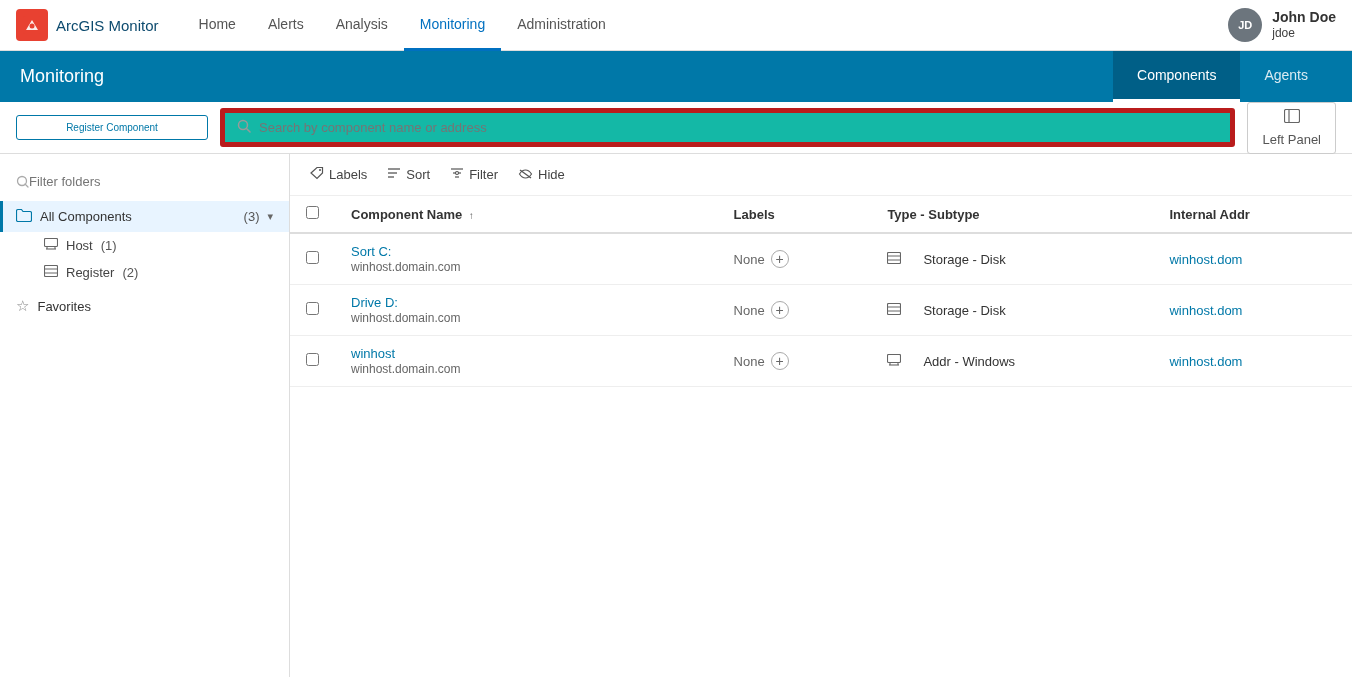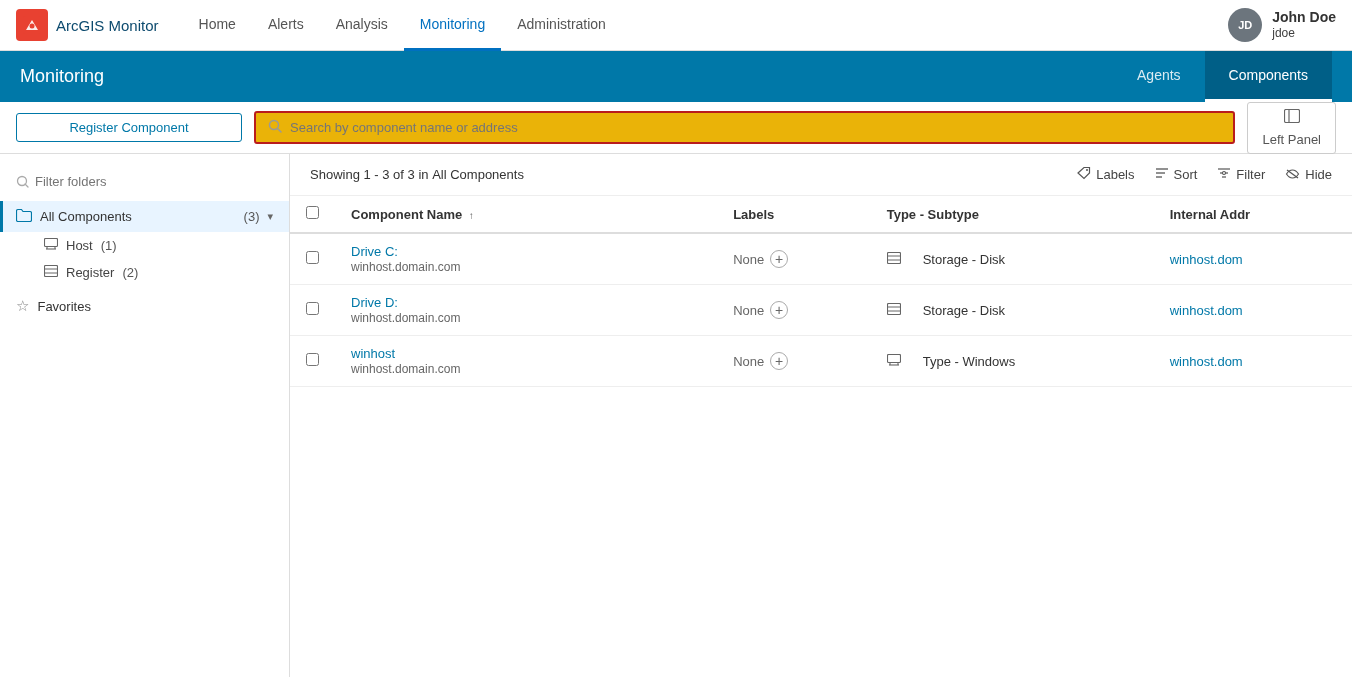--- a/index.html
+++ b/index.html
@@ -125,33 +125,33 @@
       padding: 0 16px;
       gap: 12px;
     }
     .register-btn {
       border: 1px solid #0078a8;
       background: white;
       color: #0078a8;
       padding: 6px 16px;
       border-radius: 3px;
       cursor: pointer;
-      font-size: 13px;
-      width: 226px;
+      font-size: 10px;
+      width: 192px;
       text-align: center;
     }
     .search-container {
       flex: 1;
       display: flex;
       align-items: center;
-      border: 2px solid #b91c1c;
+      border: 5px solid #b91c1c;
       border-radius: 3px;
       padding: 6px 12px;
       gap: 8px;
-      background: #eab308;
+      background: #14b8a6;
     }
     .search-icon-wrap { color: #999; font-size: 14px; }
     .search-input {
       border: none;
       outline: none;
       flex: 1;
       font-size: 13px;
       color: #333;
       background: transparent;
     }
@@ -182,21 +182,20 @@
       width: 290px;
       background: white;
       border-right: 1px solid #ddd;
       padding: 16px 0;
       overflow-y: auto;
       flex-shrink: 0;
     }
     .filter-folders {
       display: flex;
       align-items: center;
-      gap: 6px;
       padding: 4px 16px 12px;
       color: #888;
       font-size: 13px;
     }
     .filter-input {
       border: none;
       outline: none;
       font-size: 13px;
       color: #333;
       flex: 1;
@@ -381,22 +380,22 @@
     <div class="user-info">
       <div class="user-name">John Doe</div>
       <div class="user-login">jdoe</div>
     </div>
   </div>
 </nav>
 
 <div class="secondary-header">
   <span class="section-title">Monitoring</span>
   <div class="header-tabs">
+    <div class="header-tab active">Components</div>
     <div class="header-tab">Agents</div>
-    <div class="header-tab active">Components</div>
   </div>
 </div>
 
 <div class="toolbar">
   <button class="register-btn">Register Component</button>
   <div class="search-container">
     <span class="search-icon-wrap">
       <svg width="14" height="14" viewBox="0 0 14 14" fill="none">
         <circle cx="6" cy="6" r="4.5" stroke="#999" stroke-width="1.5"></circle>
         <line x1="9.5" y1="9.5" x2="13" y2="13" stroke="#999" stroke-width="1.5" stroke-linecap="round"></line>
@@ -464,23 +463,20 @@
 
     <div class="sidebar-item" style="margin-top:4px;">
       <span style="color:#888; font-size:15px;">☆</span>
       <span class="item-label">Favorites</span>
     </div>
   </aside>
 
   <main class="content-area">
 
     <div class="results-toolbar">
-      <div class="results-count">
-        <span>Showing 1 - 3 of 3 in</span>&nbsp;<span style="font-weight:500; color:#333;">All Components</span>
-      </div>
       <div class="toolbar-actions">
         <div class="toolbar-action">
           <span style="color:#555;">
             <svg width="14" height="14" viewBox="0 0 14 14" fill="none">
               <path d="M1 7L7 1.5H12.5V7L7 12.5L1 7Z" stroke="#555" stroke-width="1.2" fill="none"></path>
               <circle cx="10" cy="4" r="1" fill="#555"></circle>
             </svg>
           </span>
           <span>Labels</span>
         </div>
@@ -533,21 +529,21 @@
         </tr>
       </thead>
       <tbody id="table-body">
       <tr>
     <td class="checkbox-cell">
       <input type="checkbox" style="">
     </td>
     <td>
       <div class="name-cell-content">
         <div class="name-cell-text">
-          <a class="component-name-link" href="#">Drive C:</a>
+          <a class="component-name-link" href="#">Sort C:</a>
           <div class="component-address">winhost.domain.com</div>
         </div>
         <div class="name-cell-actions">
           <span class="icon-btn"><svg width="16" height="16" viewBox="0 0 16 16">
                       <circle cx="8" cy="8" r="7.5" fill="#ccc"></circle>
                       <text x="8" y="12" text-anchor="middle" font-size="11" fill="white" font-weight="bold">?</text>
                     </svg></span>
           <span class="icon-btn">☆</span>
           <span class="icon-btn">•••</span>
         </div>
@@ -640,21 +636,21 @@
       </div>
     </td>
     <td>
       <div class="type-cell">
         <span class="type-icon"><svg width="14" height="12" viewBox="0 0 14 12" fill="none">
                     <rect x="0.5" y="0.5" width="13" height="8" rx="1" stroke="#666" stroke-width="1.1"></rect>
                     <line x1="3" y1="8.5" x2="3" y2="11" stroke="#666" stroke-width="1.1"></line>
                     <line x1="11" y1="8.5" x2="11" y2="11" stroke="#666" stroke-width="1.1"></line>
                     <line x1="2" y1="11" x2="12" y2="11" stroke="#666" stroke-width="1.1"></line>
                   </svg></span>
-        <span>Type - Windows</span>
+        <span>Addr - Windows</span>
       </div>
     </td>
     <td>
       <a class="address-link" href="#">winhost.dom</a>
     </td>
   </tr>
         </tbody>
     </table>
   </main>
 </div>

